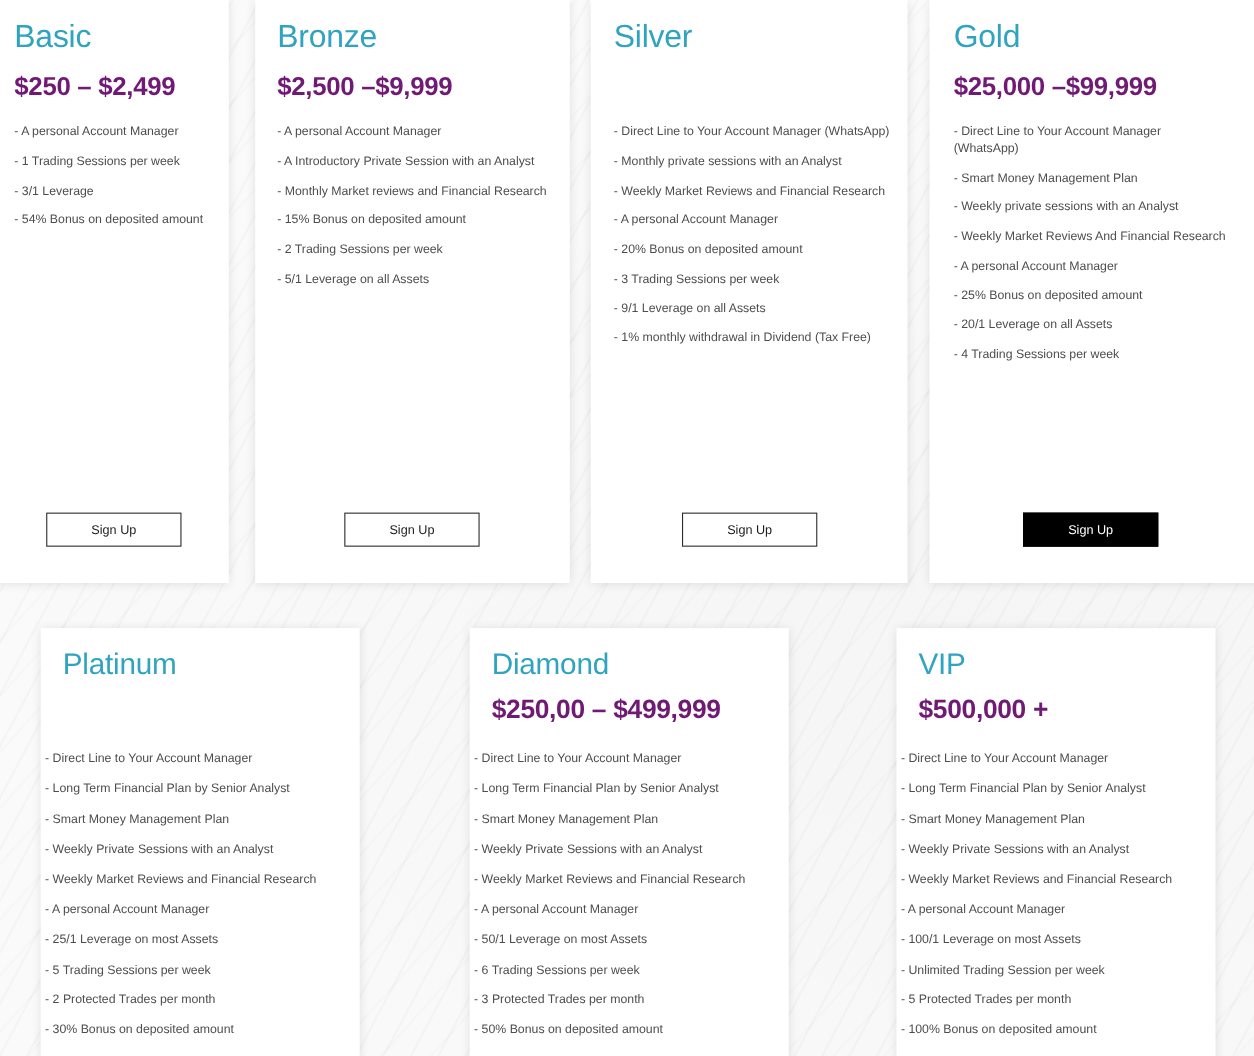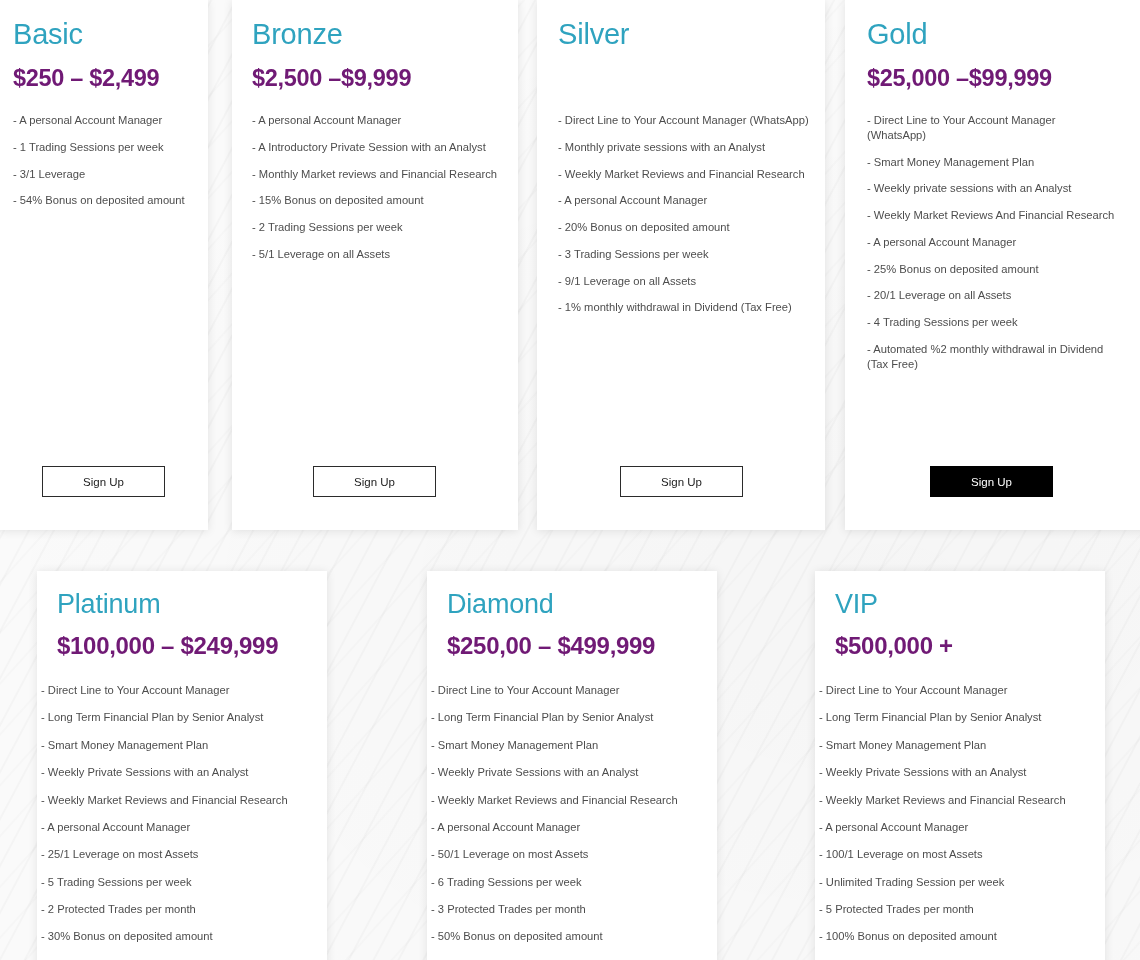--- a/index.html
+++ b/index.html
@@ -224,30 +224,28 @@
       <div class="plan-price">$25,000 –$99,999</div>
       <ul class="feature-list">
           <li>- Direct Line to Your Account Manager (WhatsApp)</li>
           <li>- Smart Money Management Plan</li>
           <li>- Weekly private sessions with an Analyst</li>
           <li>- Weekly Market Reviews And Financial Research</li>
           <li>- A personal Account Manager</li>
           <li>- 25% Bonus on deposited amount</li>
           <li>- 20/1 Leverage on all Assets</li>
           <li>- 4 Trading Sessions per week</li>
-          <li>- Automated %2 monthly withdrawal in Dividend (Tax Free)</li>
         </ul>
       <button class="signup-btn filled">Sign Up</button>
     </div>
   </div>
 
   <div class="card row2" id="card-platinum">
     <div class="card-inner">
       <div class="plan-title">Platinum</div>
-      <div class="plan-price">$100,000 – $249,999</div>
       <ul class="feature-list">
           <li>- Direct Line to Your Account Manager</li>
           <li>- Long Term Financial Plan by Senior Analyst</li>
           <li>- Smart Money Management Plan</li>
           <li>- Weekly Private Sessions with an Analyst</li>
           <li>- Weekly Market Reviews and Financial Research</li>
           <li>- A personal Account Manager</li>
           <li>- 25/1 Leverage on most Assets</li>
           <li>- 5 Trading Sessions per week</li>
           <li>- 2 Protected Trades per month</li>

